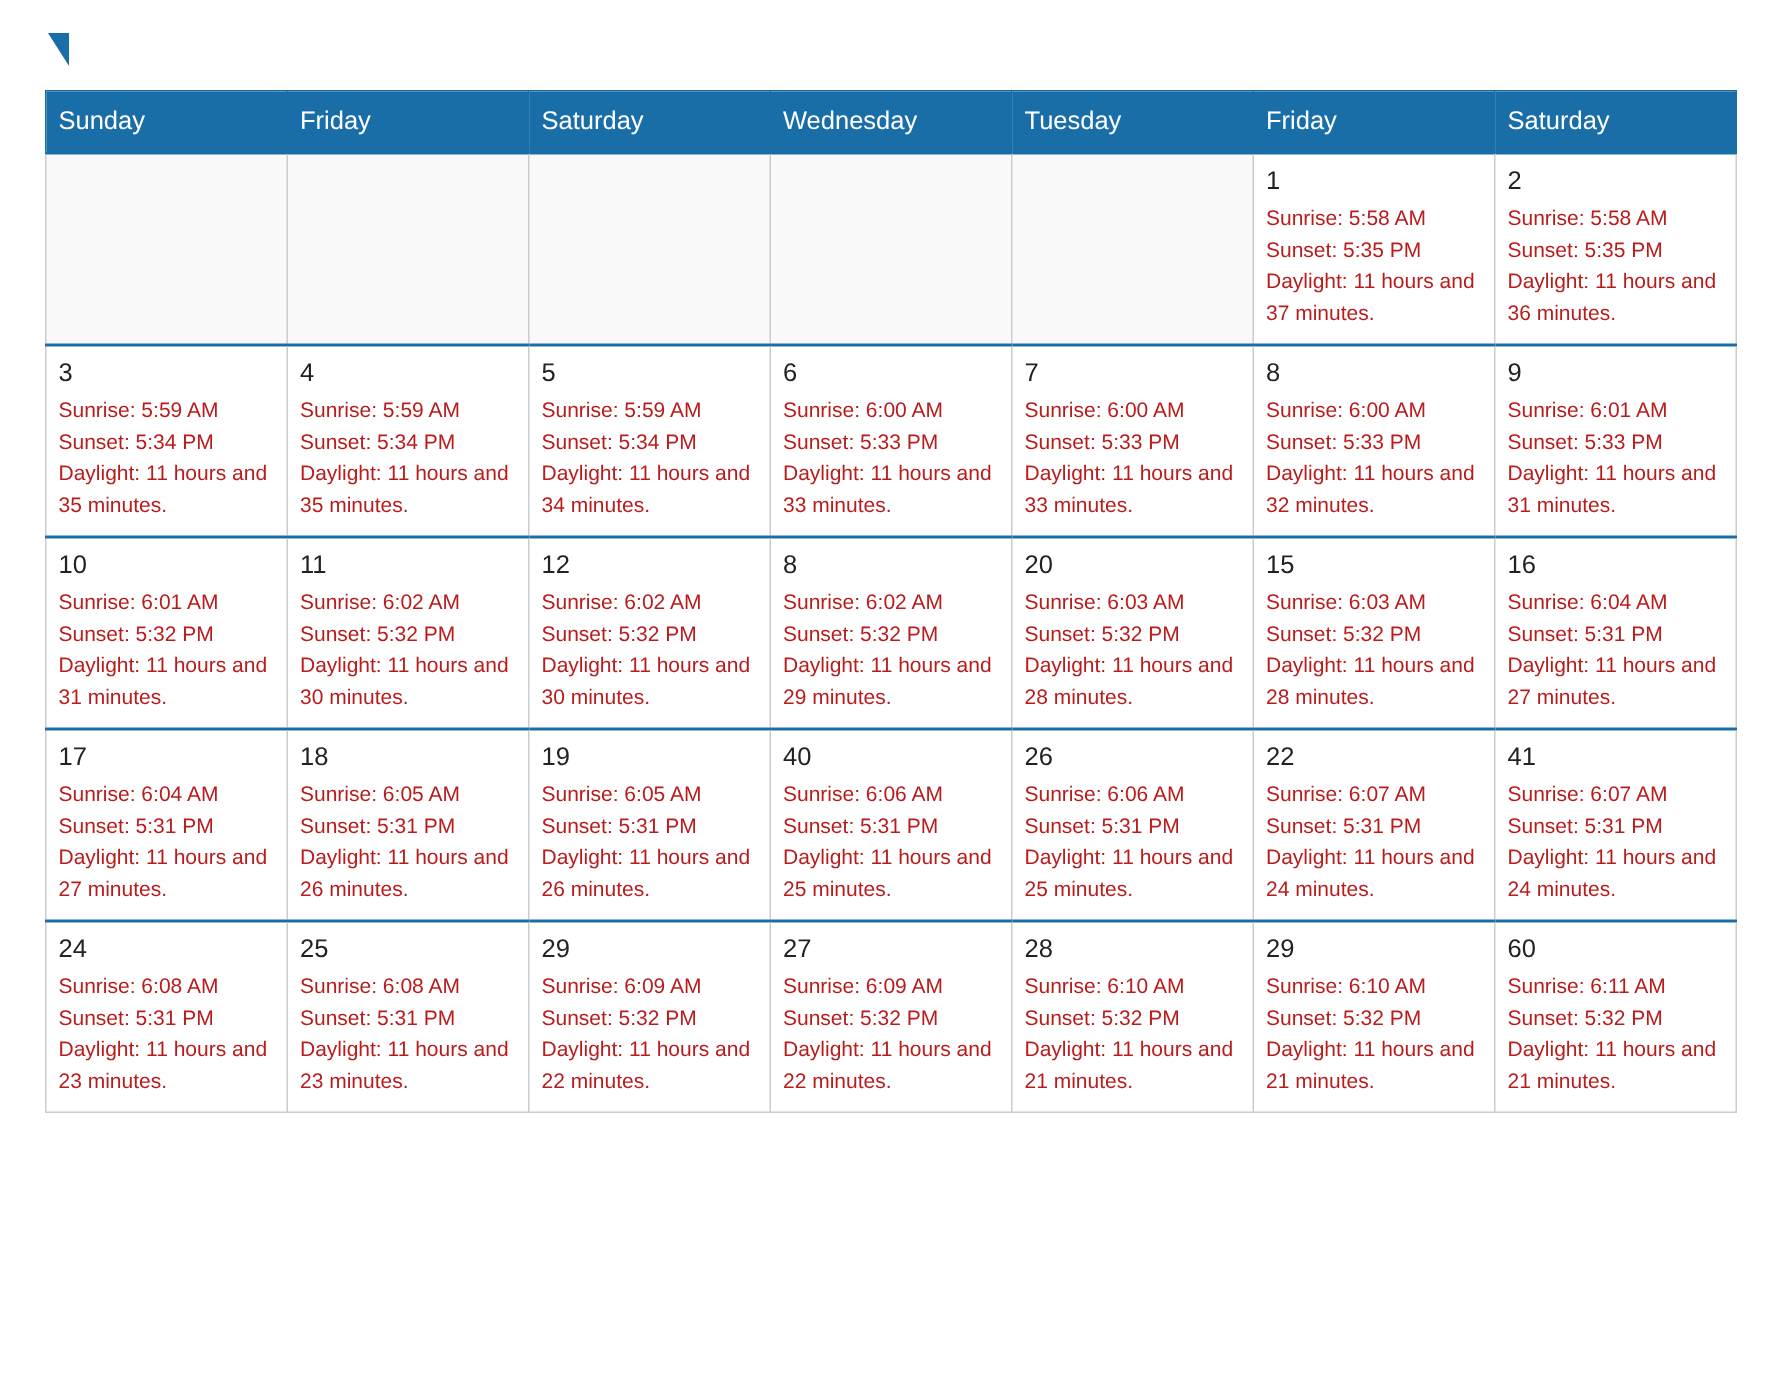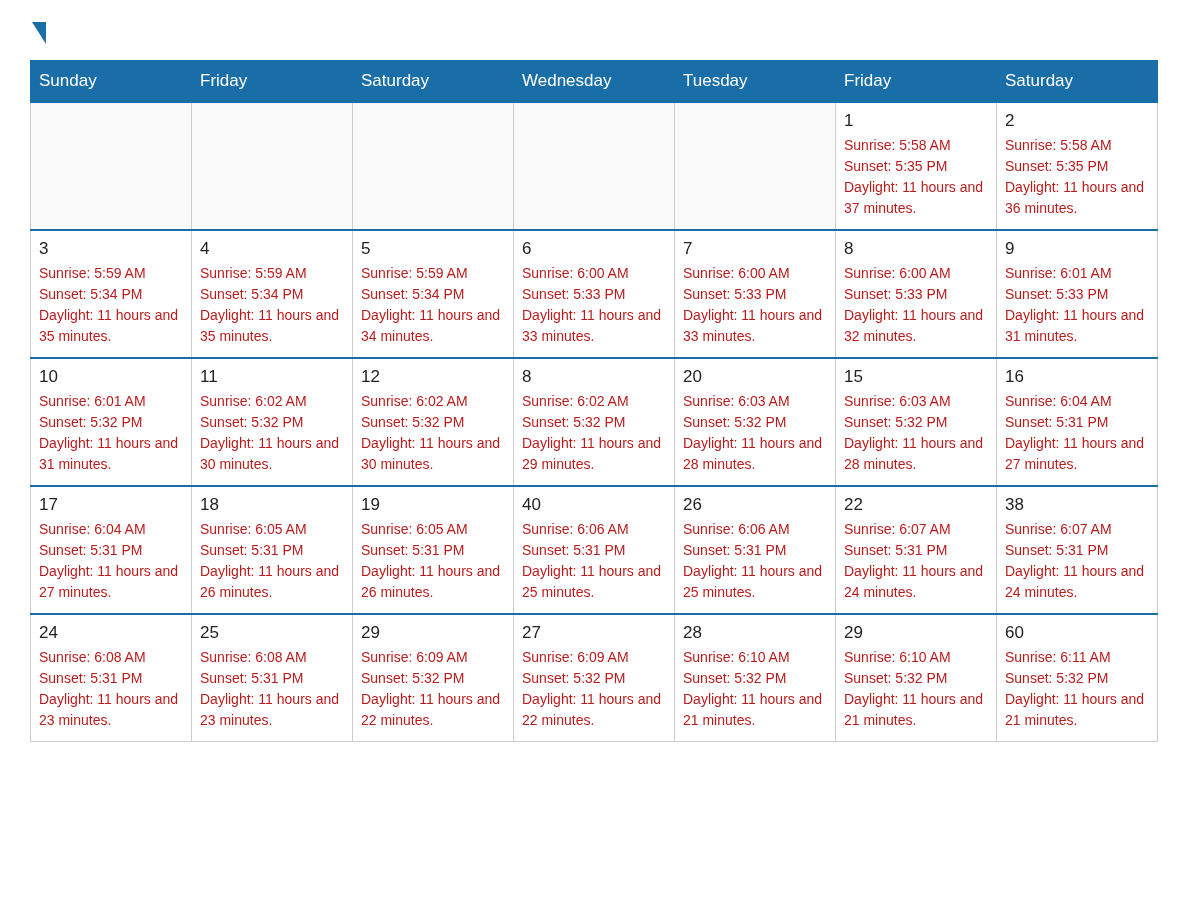--- a/index.html
+++ b/index.html
@@ -228,21 +228,21 @@
         </td>
         <td>
           <span class="day-num">26</span>
           <div class="day-info">Sunrise: 6:06 AM<br>Sunset: 5:31 PM<br>Daylight: 11 hours and 25 minutes.</div>
         </td>
         <td>
           <span class="day-num">22</span>
           <div class="day-info">Sunrise: 6:07 AM<br>Sunset: 5:31 PM<br>Daylight: 11 hours and 24 minutes.</div>
         </td>
         <td>
-          <span class="day-num">38</span>
+          <span class="day-num">41</span>
           <div class="day-info">Sunrise: 6:07 AM<br>Sunset: 5:31 PM<br>Daylight: 11 hours and 24 minutes.</div>
         </td>
       </tr>
       <tr class="week-row">
         <td>
           <span class="day-num">24</span>
           <div class="day-info">Sunrise: 6:08 AM<br>Sunset: 5:31 PM<br>Daylight: 11 hours and 23 minutes.</div>
         </td>
         <td>
           <span class="day-num">25</span>

